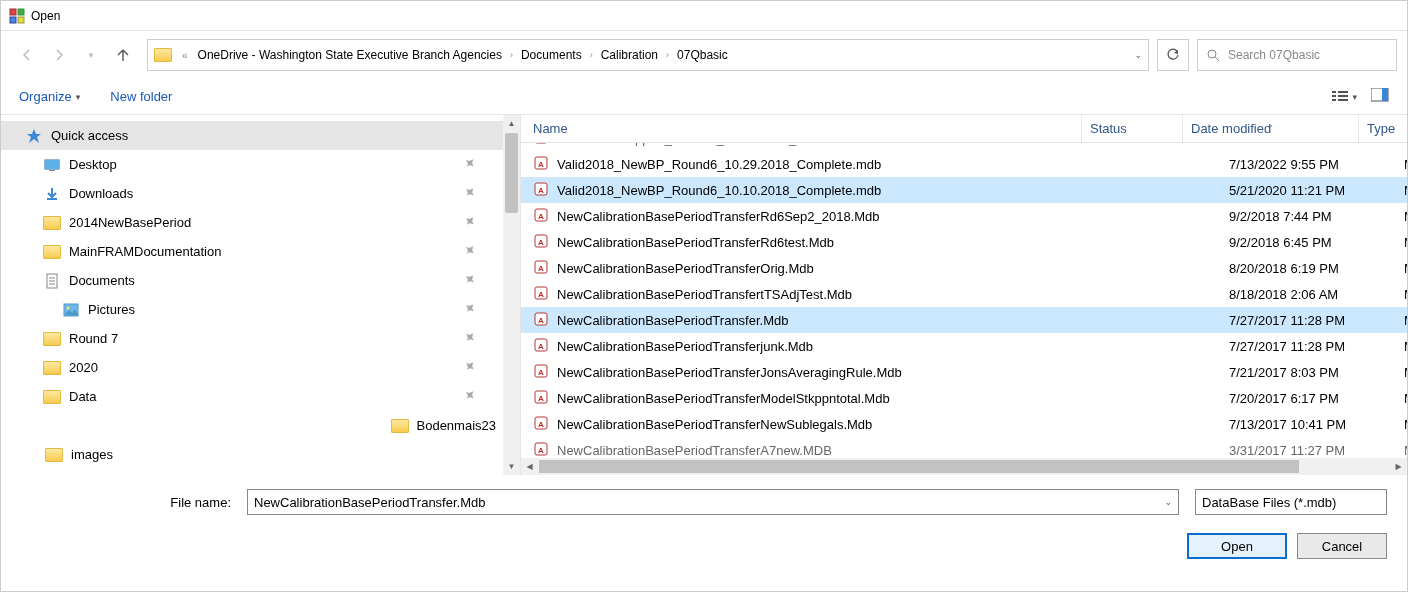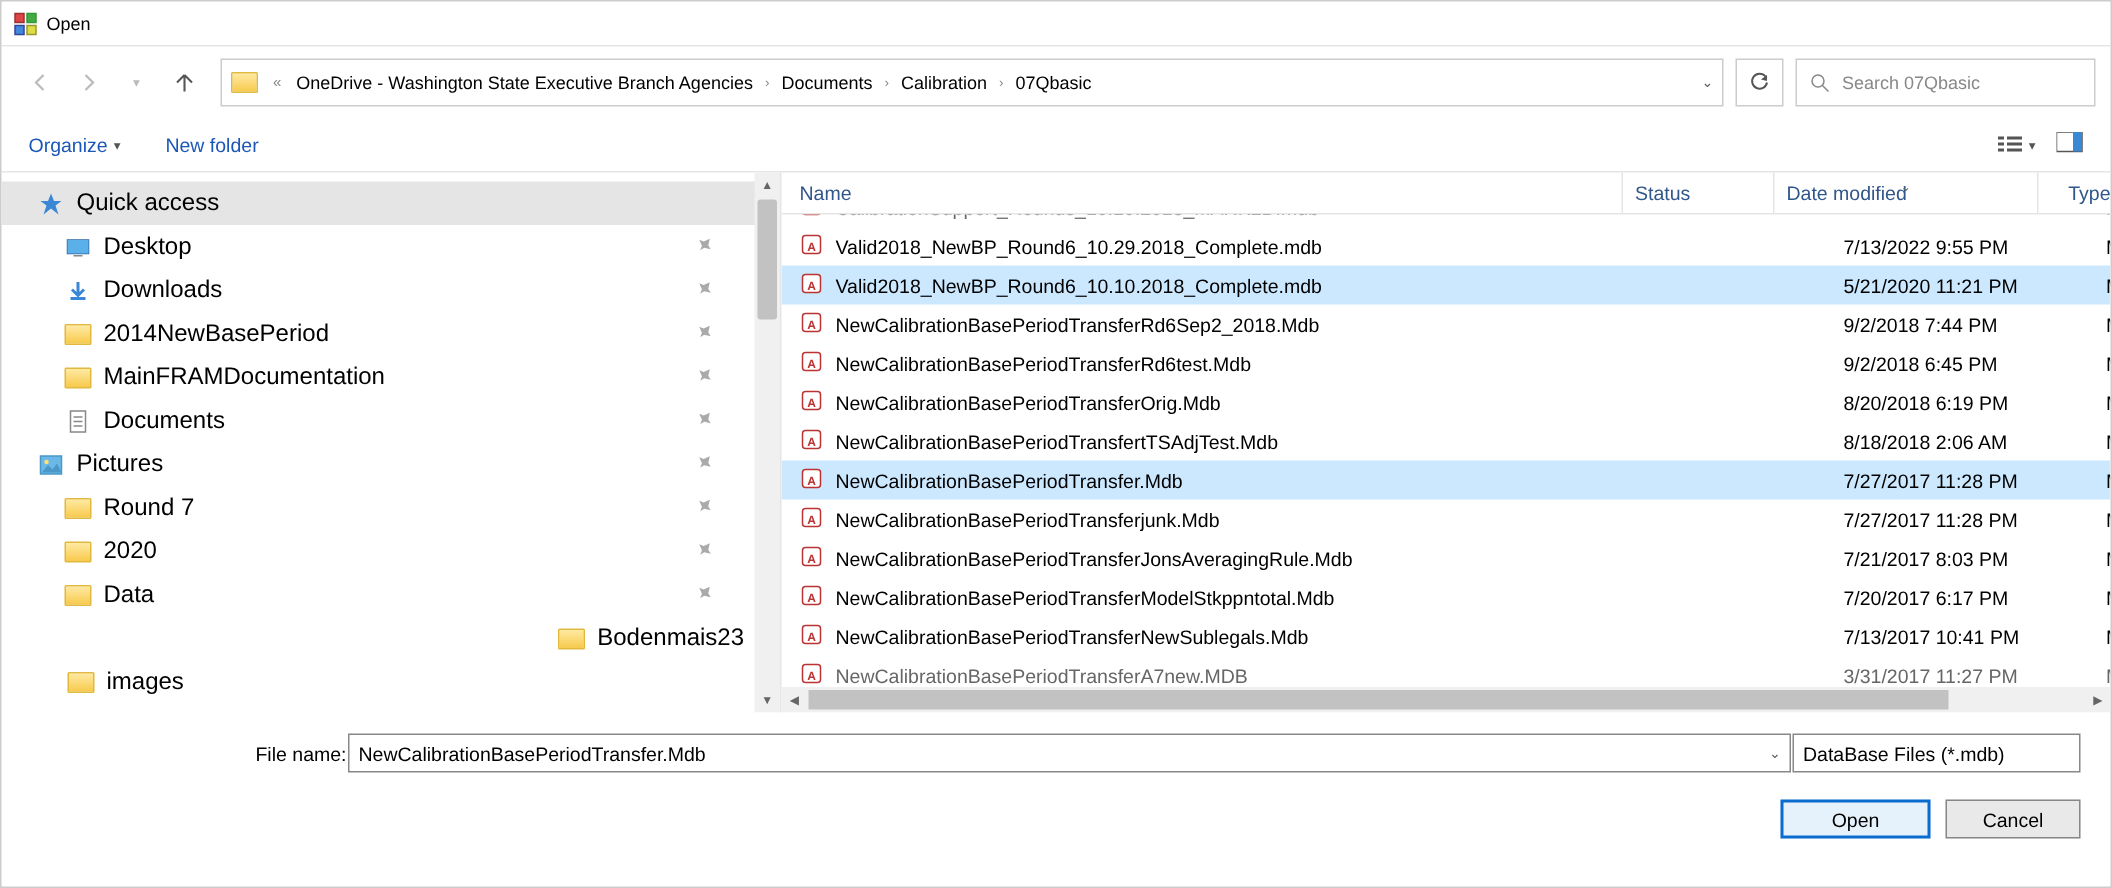--- a/index.html
+++ b/index.html
@@ -28,52 +28,52 @@
 .view-icon { display: flex; align-items: center; gap: 2px; }
 
 .main { display: flex; height: 360px; }
 .nav-pane { width: 520px; border-right: 1px solid #e5e5e5; position: relative; overflow-y: hidden; }
 .nav-scroll { position: absolute; right: 0; top: 0; bottom: 0; width: 17px; background: #f0f0f0; }
 .nav-thumb { position: absolute; left: 2px; right: 2px; top: 18px; height: 80px; background: #c2c2c2; border-radius: 2px; }
 .nav-arrow { position: absolute; left: 0; right: 0; height: 17px; display:flex; align-items:center; justify-content:center; color:#666; font-size:8px; }
 .nav-arrow.top { top: 0; } .nav-arrow.bot { bottom: 0; }
 
 .tree { padding: 6px 0; }
-.tree-row { display: flex; align-items: center; height: 29px; padding: 0 24px; gap: 8px; font-size: 16px; }
+.tree-row { display: flex; align-items: center; height: 29px; padding: 0 24px; gap: 8px; font-size: 13px; }
 .tree-row.qa { background: #e5e5e5; }
 .tree-row .pin { margin-left: auto; margin-right: 20px; color: #888; }
 .tree-icon { width: 18px; height: 16px; flex-shrink: 0; display: flex; align-items: center; justify-content: center; }
 
 .file-pane { flex: 1; position: relative; overflow: hidden; }
 .file-header { display: flex; height: 28px; align-items: center; font-size: 13px; color: #30578c; border-bottom: 1px solid #e5e5e5; padding-left: 12px; }
 .col-name { flex: 0 0 548px; }
 .col-status { flex: 0 0 100px; }
 .col-date { flex: 0 0 175px; position: relative; }
-.col-type { flex: 1; text-align: right; }
+.col-type { flex: 1; }
 .col-sep { border-left: 1px solid #e5e5e5; height: 100%; }
 .sort-ind { position:absolute; top:-1px; left:50%; transform:translateX(-50%); font-size:8px; color:#666; }
 
 .file-rows { position: absolute; top: 28px; left: 0; right: 0; bottom: 17px; overflow: hidden; }
 .file-row { display: flex; align-items: center; height: 26px; padding-left: 12px; font-size: 13px; }
 .file-row.sel-hover { background: #cce8ff; }
 .file-row.sel { background: #cce8ff; }
 .file-row.cut { color: #666; }
 .fr-icon { width: 18px; height: 18px; margin-right: 6px; flex-shrink:0; }
 .fr-name { flex: 0 0 524px; white-space: nowrap; overflow: hidden; text-overflow: ellipsis; }
 .fr-status { flex: 0 0 100px; }
 .fr-date { flex: 0 0 175px; margin-left: 48px; }
 .fr-type { flex: 1; }
 
 .hscroll { position:absolute; left:0; right:0; bottom:0; height:17px; background:#f0f0f0; }
 .hthumb { position:absolute; top:2px; bottom:2px; left:18px; width:760px; background:#c2c2c2; }
 .harrow { position:absolute; top:0; bottom:0; width:17px; display:flex; align-items:center; justify-content:center; color:#666; font-size:8px; }
 .harrow.l{left:0} .harrow.r{right:0}
 
 .footer { padding: 14px 20px 0 20px; }
-.fn-row { display: flex; align-items: center; gap: 1px; }
+.fn-row { display: flex; align-items: center; gap: 16px; }
 .fn-label { width: 210px; text-align: right; font-size: 13px; }
 .fn-input { flex: 1; height: 26px; border: 1px solid #888; padding: 0 6px; font-size: 13px; display: flex; align-items: center; justify-content: space-between; }
 .fn-type { width: 192px; height: 26px; border: 1px solid #888; padding: 0 6px; font-size: 13px; display: flex; align-items: center; justify-content: space-between; }
 .btn-row { display: flex; justify-content: flex-end; gap: 10px; padding-top: 18px; }
 .dlg-btn { width: 100px; height: 26px; border: 1px solid #888; background: #e9e9e9; font-size: 13px; display:flex; align-items:center; justify-content:center; }
 .dlg-btn.primary { border: 2px solid #0a6cce; background: #e5f1fb; }
 .drop-caret { font-size: 9px; color: #555; }
 </style>
 </head>
 <body>
@@ -227,21 +227,21 @@
               <line x1="4" y1="5" x2="10" y2="5" stroke="#888"></line>
               <line x1="4" y1="8" x2="10" y2="8" stroke="#888"></line>
               <line x1="4" y1="11" x2="10" y2="11" stroke="#888"></line>
             </svg>
           </span>
           <span>Documents</span>
           <span class="pin"><svg width="12" height="12">
               <path d="M6 1 L8 5 L11 6 L7 8 L6 11 L5 8 L1 6 L4 5 Z" fill="#aaa" transform="rotate(40 6 6)"></path>
             </svg></span>
         </div>
-        <div class="tree-row" style="padding-left: 24px; text-align: right;">
+        <div class="tree-row" style="padding-left: 61px; text-align: right;">
           <span class="tree-icon">
             <svg width="16" height="14">
               <rect x="1" y="1" width="14" height="12" fill="#6bb8e8" stroke="#4a98c8"></rect>
               <circle cx="5" cy="5" r="1.5" fill="#ffe070"></circle>
               <path d="M2 12 L6 7 L9 10 L12 6 L15 12 Z" fill="#4a98c8"></path>
             </svg>
           </span>
           <span>Pictures</span>
           <span class="pin"><svg width="12" height="12">
               <path d="M6 1 L8 5 L11 6 L7 8 L6 11 L5 8 L1 6 L4 5 Z" fill="#aaa" transform="rotate(40 6 6)"></path>

